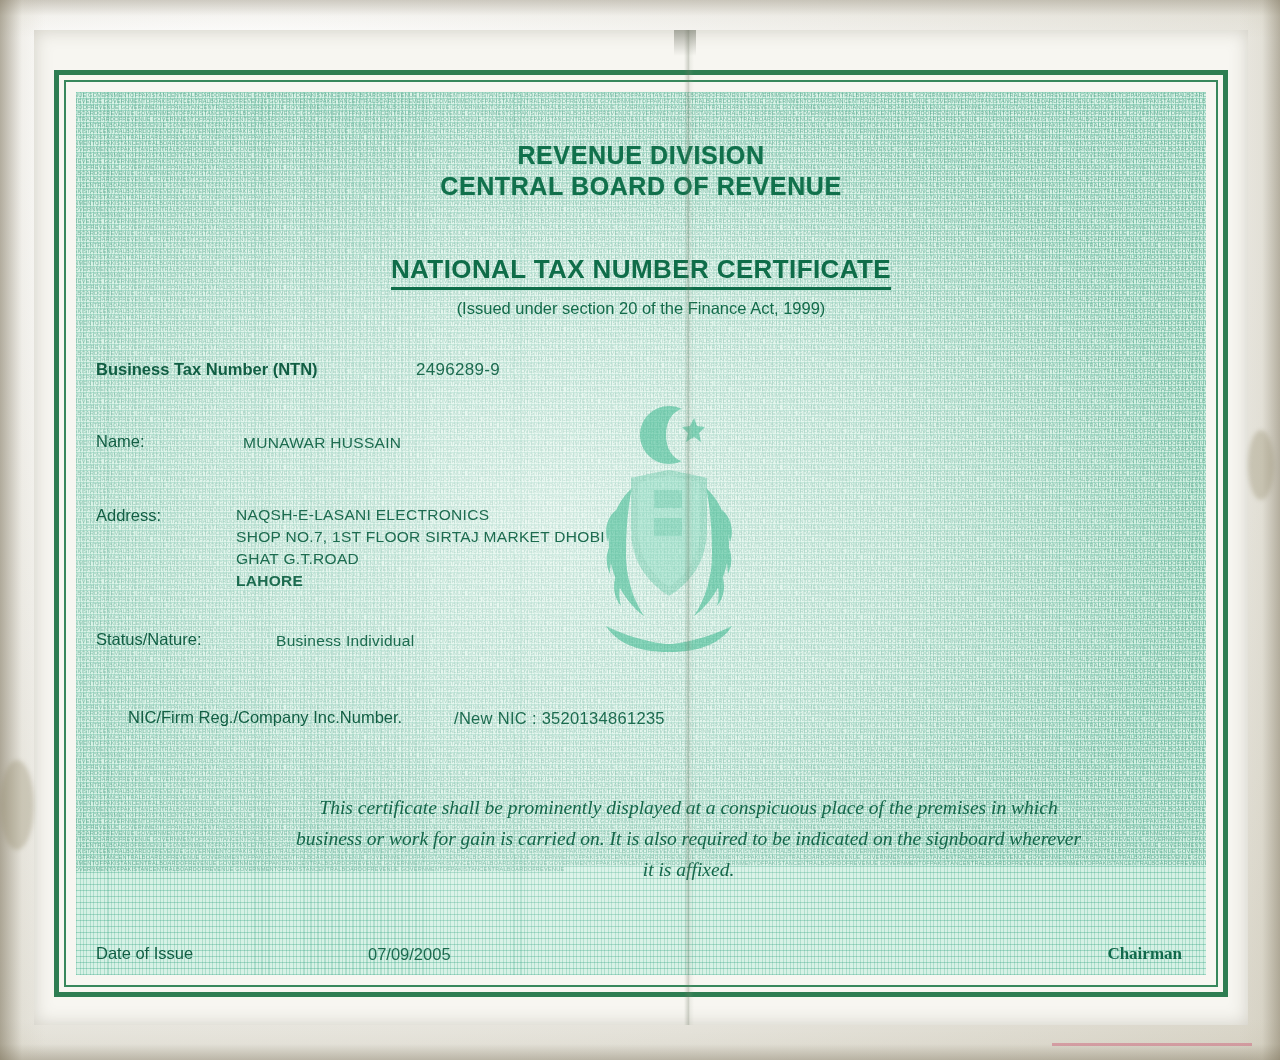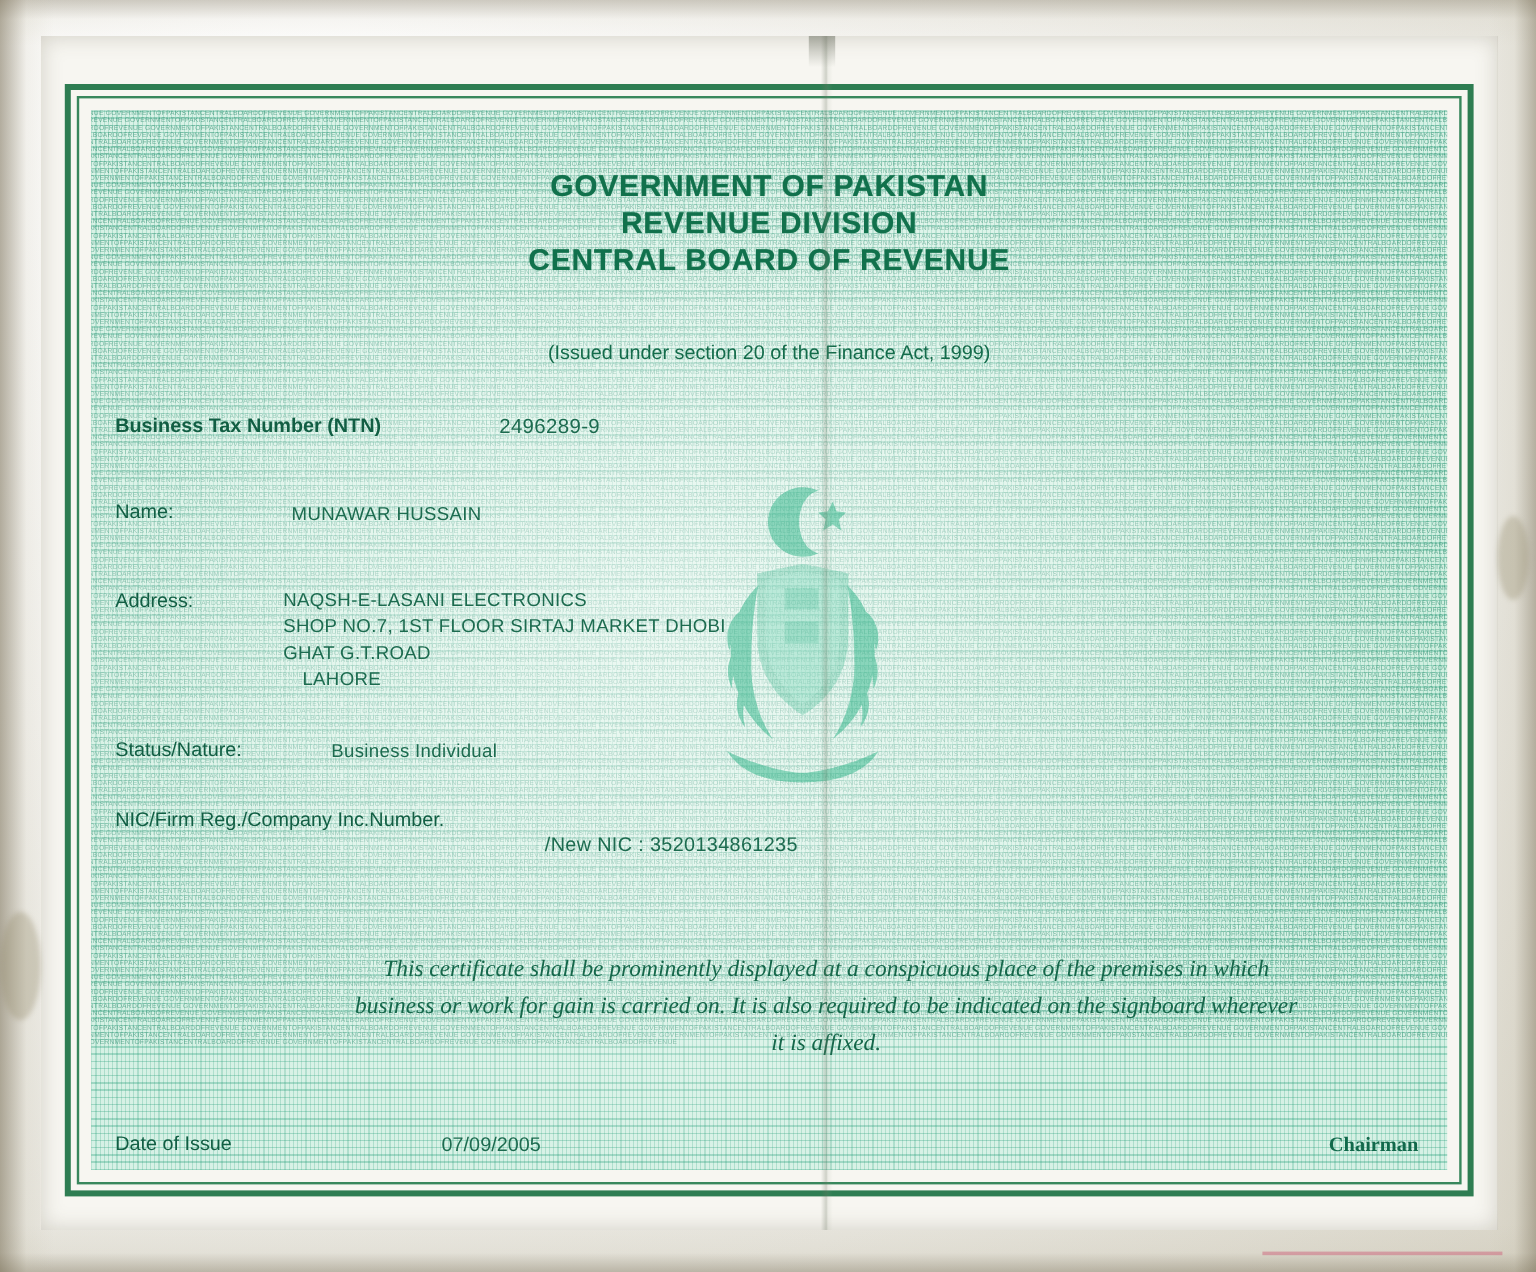--- a/index.html
+++ b/index.html
@@ -287,56 +287,56 @@
         <path d="M152 98c18 16 26 44 22 70-4 26-18 46-34 58 12-18 18-40 18-62 0-24-2-48-6-66z"></path>
         <path d="M168 120c10 8 12 22 8 32-2-10-6-20-14-26zM170 150c9 10 9 24 4 34 0-11-3-22-10-28zM166 182c7 12 4 26-3 34 3-11 2-23-4-30z"></path>
 
         <path d="M52 236c24 12 52 18 63 18s39-6 63-18c-10 16-30 26-63 26s-53-10-63-26z"></path>
       </g>
     </svg>
 
     <div class="content">
 
       <div class="head">
-        <div class="l1">GOVERNMENT OF PAKISTAN</div>
         <div class="l2">REVENUE DIVISION</div>
         <div class="l3">CENTRAL BOARD OF REVENUE</div>
       </div>
 
       <div class="title-wrap">
+        <div class="doc-title">NATIONAL TAX NUMBER CERTIFICATE</div>
         <div class="subtitle">(Issued under section 20 of the Finance Act, 1999)</div>
       </div>
 
       <div class="fields">
 
         <div class="row">
           <span class="lbl bold" style="top:0px;">Business Tax Number (NTN)</span>
           <span class="val" style="left:320px; top:0px; font-size:17px;">2496289-9</span>
         </div>
 
         <div class="row">
           <span class="lbl" style="top:72px;">Name:</span>
           <span class="val" style="left:147px; top:74px;">MUNAWAR HUSSAIN</span>
         </div>
 
         <div class="row">
           <span class="lbl" style="top:146px;">Address:</span>
           <span class="val" style="left:140px; top:146px;">NAQSH-E-LASANI ELECTRONICS</span>
           <span class="val" style="left:140px; top:168px;">SHOP NO.7, 1ST FLOOR SIRTAJ MARKET DHOBI</span>
           <span class="val" style="left:140px; top:190px;">GHAT G.T.ROAD</span>
-          <span class="val" style="left:156px; top:212px;">LAHORE</span>
+          <span class="val" style="left:140px; top:212px;font-weight:bold;">LAHORE</span>
         </div>
 
         <div class="row">
           <span class="lbl" style="top:270px;">Status/Nature:</span>
           <span class="val" style="left:180px; top:272px;">Business Individual</span>
         </div>
 
         <div class="row">
-          <span class="lbl" style="top:328px;">NIC/Firm Reg./Company Inc.Number.</span>
+          <span class="lbl" style="top:348px;margin-left:32px;">NIC/Firm Reg./Company Inc.Number.</span>
           <span class="val" style="left:358px; top:349px; font-size:16.5px;">/New NIC : 3520134861235</span>
         </div>
 
       </div>
 
       <div class="note">This certificate shall be prominently displayed at a conspicuous place of the premises in which business or work for gain is carried on. It is also required to be indicated on the signboard wherever it is affixed.</div>
 
       <div class="footer-date-label">Date of Issue</div>
       <div class="footer-date-value">07/09/2005</div>
       <div class="chairman">Chairman</div>

